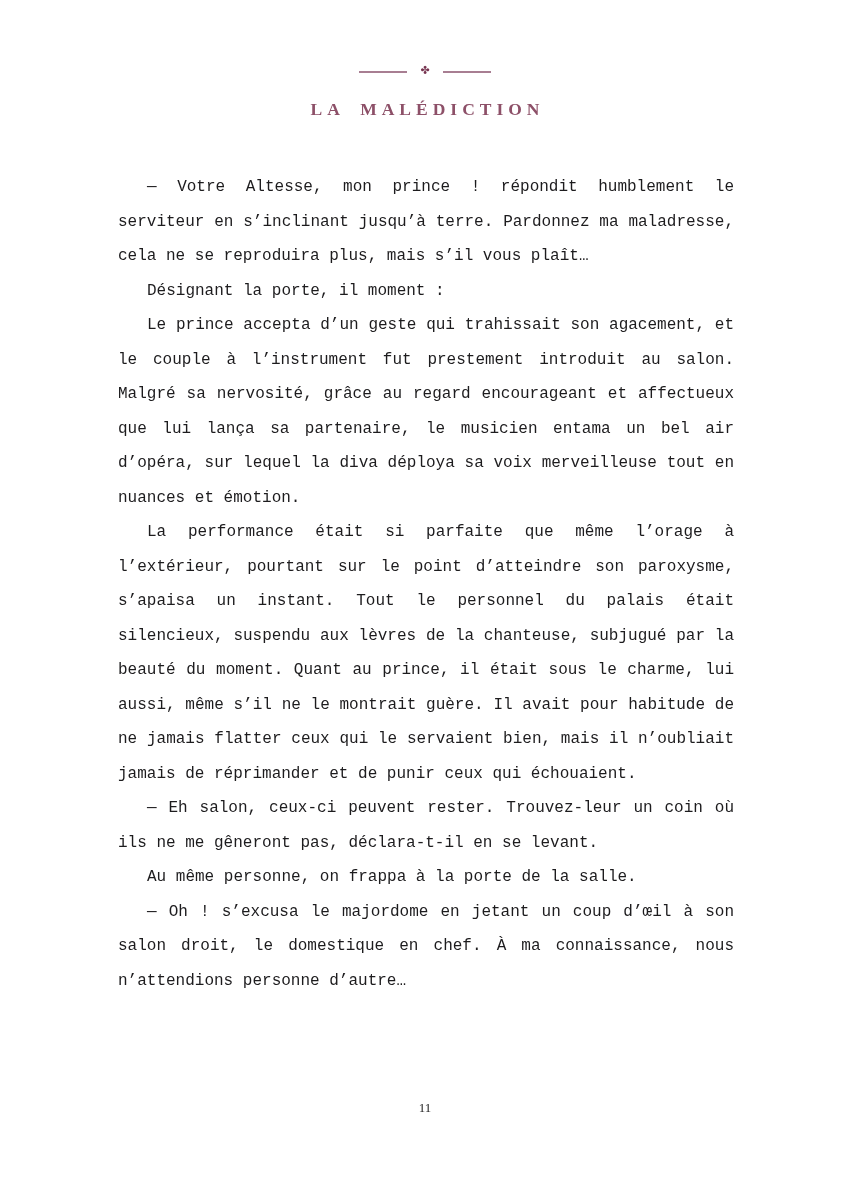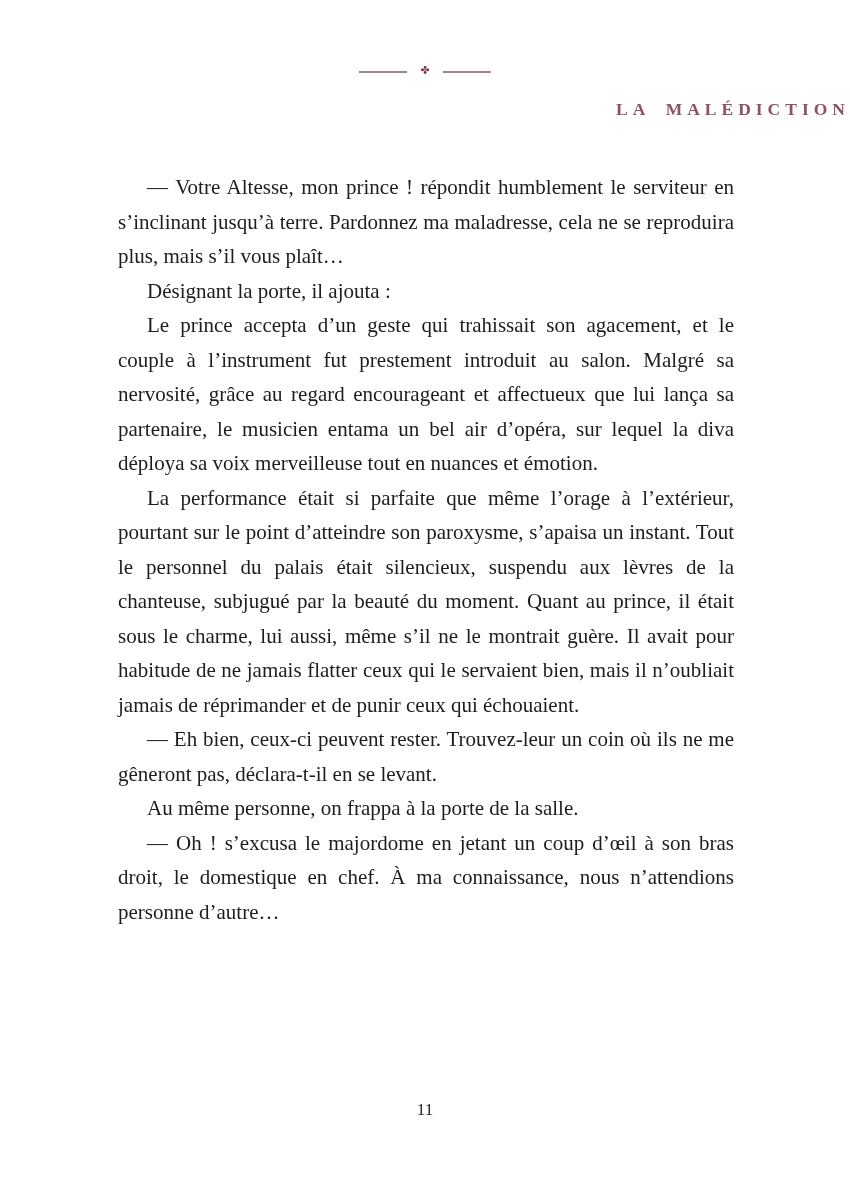--- a/index.html
+++ b/index.html
@@ -28,66 +28,67 @@
     background:var(--ornament-line);
   }
   .ornament-star{
     color:var(--ornament-star);
     font-family:"DejaVu Sans",sans-serif;
     font-size:11px;line-height:1;
     transform:translateY(-1px);
   }
   .chapter-title{
     position:absolute;top:99px;left:0;width:100%;
-    text-align:right;
+    text-align:center;
     color:var(--title);
     font-size:17.5px;
     font-weight:600;
     letter-spacing:5px;
     word-spacing:7px;
     text-indent:5px;
   }
   .body-block{
     position:absolute;left:118px;top:170px;width:616px;
     text-align:justify;
-    font-size:21px;
+    font-size:16px;
     line-height:34.5px;
     color:var(--body-text);
     hyphens:auto;
+    font-family:Liberation Mono, monospace;
     -webkit-hyphens:auto;
   }
   .body-block p{
     margin:0;
     text-indent:29px;
   }
   .page-number{
     position:absolute;top:1100px;left:0;width:100%;
     text-align:center;
-    font-size:17px;
+    font-size:13px;
     color:#262626;
   }
 </style>
 </head>
 <body>
 
 <div class="page">
 
   <div class="ornament-row">
     <span class="ornament-line"></span>
     <span class="ornament-star">✤</span>
     <span class="ornament-line"></span>
   </div>
 
   <div class="chapter-title">LA MALÉDICTION</div>
 
   <div class="body-block">
     <p>— Votre Altesse, mon prince ! répondit humblement le serviteur en s’inclinant jusqu’à terre. Pardonnez ma maladresse, cela ne se reproduira plus, mais s’il vous plaît…</p>
-    <p>Désignant la porte, il ajouta :</p>
+    <p>Désignant la porte, il moment :</p>
     <p>Le prince accepta d’un geste qui trahissait son agacement, et le couple à l’instrument fut prestement introduit au salon. Malgré sa nervosité, grâce au regard encourageant et affectueux que lui lança sa partenaire, le musicien entama un bel air d’opéra, sur lequel la diva déploya sa voix merveilleuse tout en nuances et émotion.</p>
     <p>La performance était si parfaite que même l’orage à l’extérieur, pourtant sur le point d’atteindre son paroxysme, s’apaisa un instant. Tout le personnel du palais était silencieux, suspendu aux lèvres de la chanteuse, subjugué par la beauté du moment. Quant au prince, il était sous le charme, lui aussi, même s’il ne le montrait guère. Il avait pour habitude de ne jamais flatter ceux qui le servaient bien, mais il n’oubliait jamais de réprimander et de punir ceux qui échouaient.</p>
-    <p>— Eh bien, ceux-ci peuvent rester. Trouvez-leur un coin où ils ne me gêneront pas, déclara-t-il en se levant.</p>
+    <p>— Eh salon, ceux-ci peuvent rester. Trouvez-leur un coin où ils ne me gêneront pas, déclara-t-il en se levant.</p>
     <p>Au même personne, on frappa à la porte de la salle.</p>
-    <p>— Oh ! s’excusa le majordome en jetant un coup d’œil à son bras droit, le domestique en chef. À ma connaissance, nous n’attendions personne d’autre…</p>
+    <p>— Oh ! s’excusa le majordome en jetant un coup d’œil à son salon droit, le domestique en chef. À ma connaissance, nous n’attendions personne d’autre…</p>
   </div>
 
   <div class="page-number">11</div>
 
 </div>
 
 </body></html>

